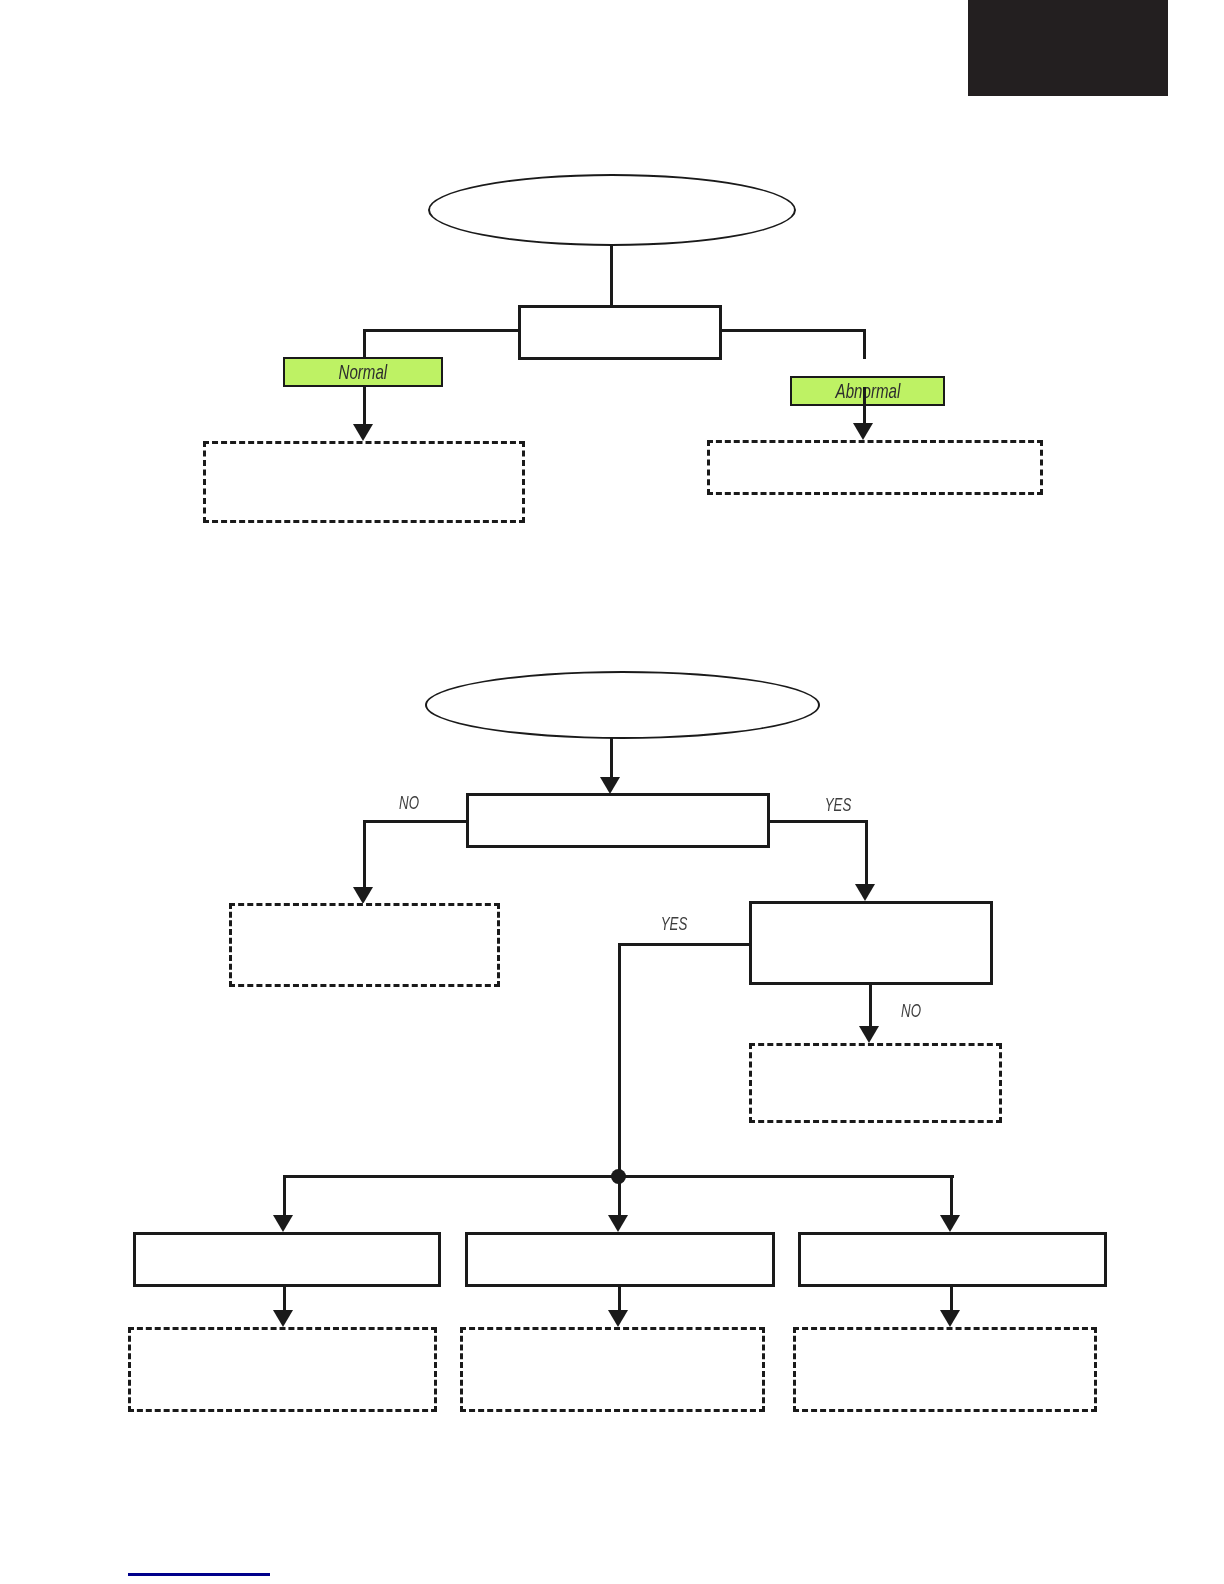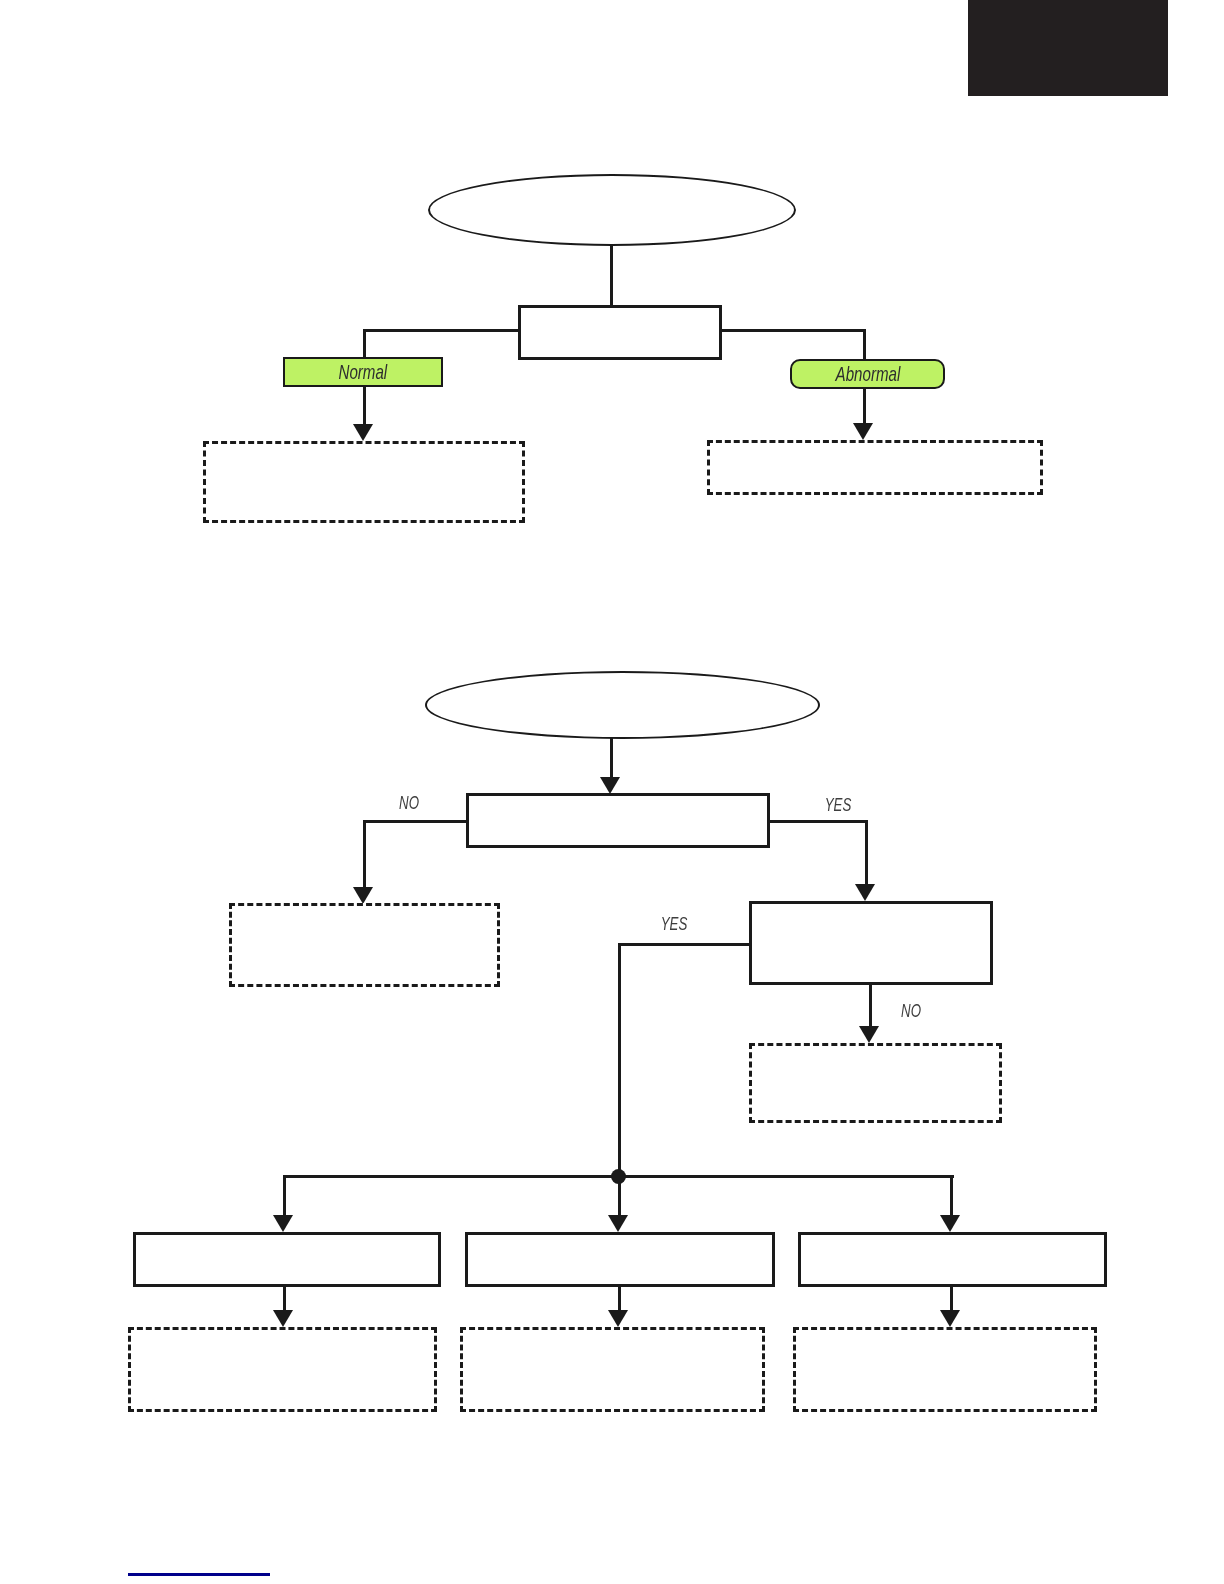--- a/index.html
+++ b/index.html
@@ -57,21 +57,21 @@
     <div class="h" style="left:720px;top:329px;width:146px;"></div>
     <div class="v" style="left:863px;top:329px;height:30px;"></div>
 
     <div class="sbox" style="left:283px;top:357px;width:160px;height:30px;">
       <span class="branch-label">Normal</span>
     </div>
     <div class="v" style="left:363px;top:387px;height:39px;"></div>
     <div class="arr" style="left:353px;top:424px;"></div>
     <div class="dash" style="left:203px;top:441px;width:322px;height:82px;"></div>
 
-    <div class="sbox" style="left:790px;top:359px;width:155px;height:30px;border-radius:10px;">
+    <div class="sbox" style="left:790px;top:376px;width:155px;height:30px;">
       <span class="branch-label">Abnormal</span>
     </div>
     <div class="v" style="left:863px;top:387px;height:38px;"></div>
     <div class="arr" style="left:853px;top:423px;"></div>
     <div class="dash" style="left:707px;top:440px;width:336px;height:55px;"></div>
   </section>
 
   <section>
     <div class="ellipse" style="left:425px;top:671px;width:395px;height:68px;"></div>
     <div class="v" style="left:610px;top:737px;height:42px;"></div>

